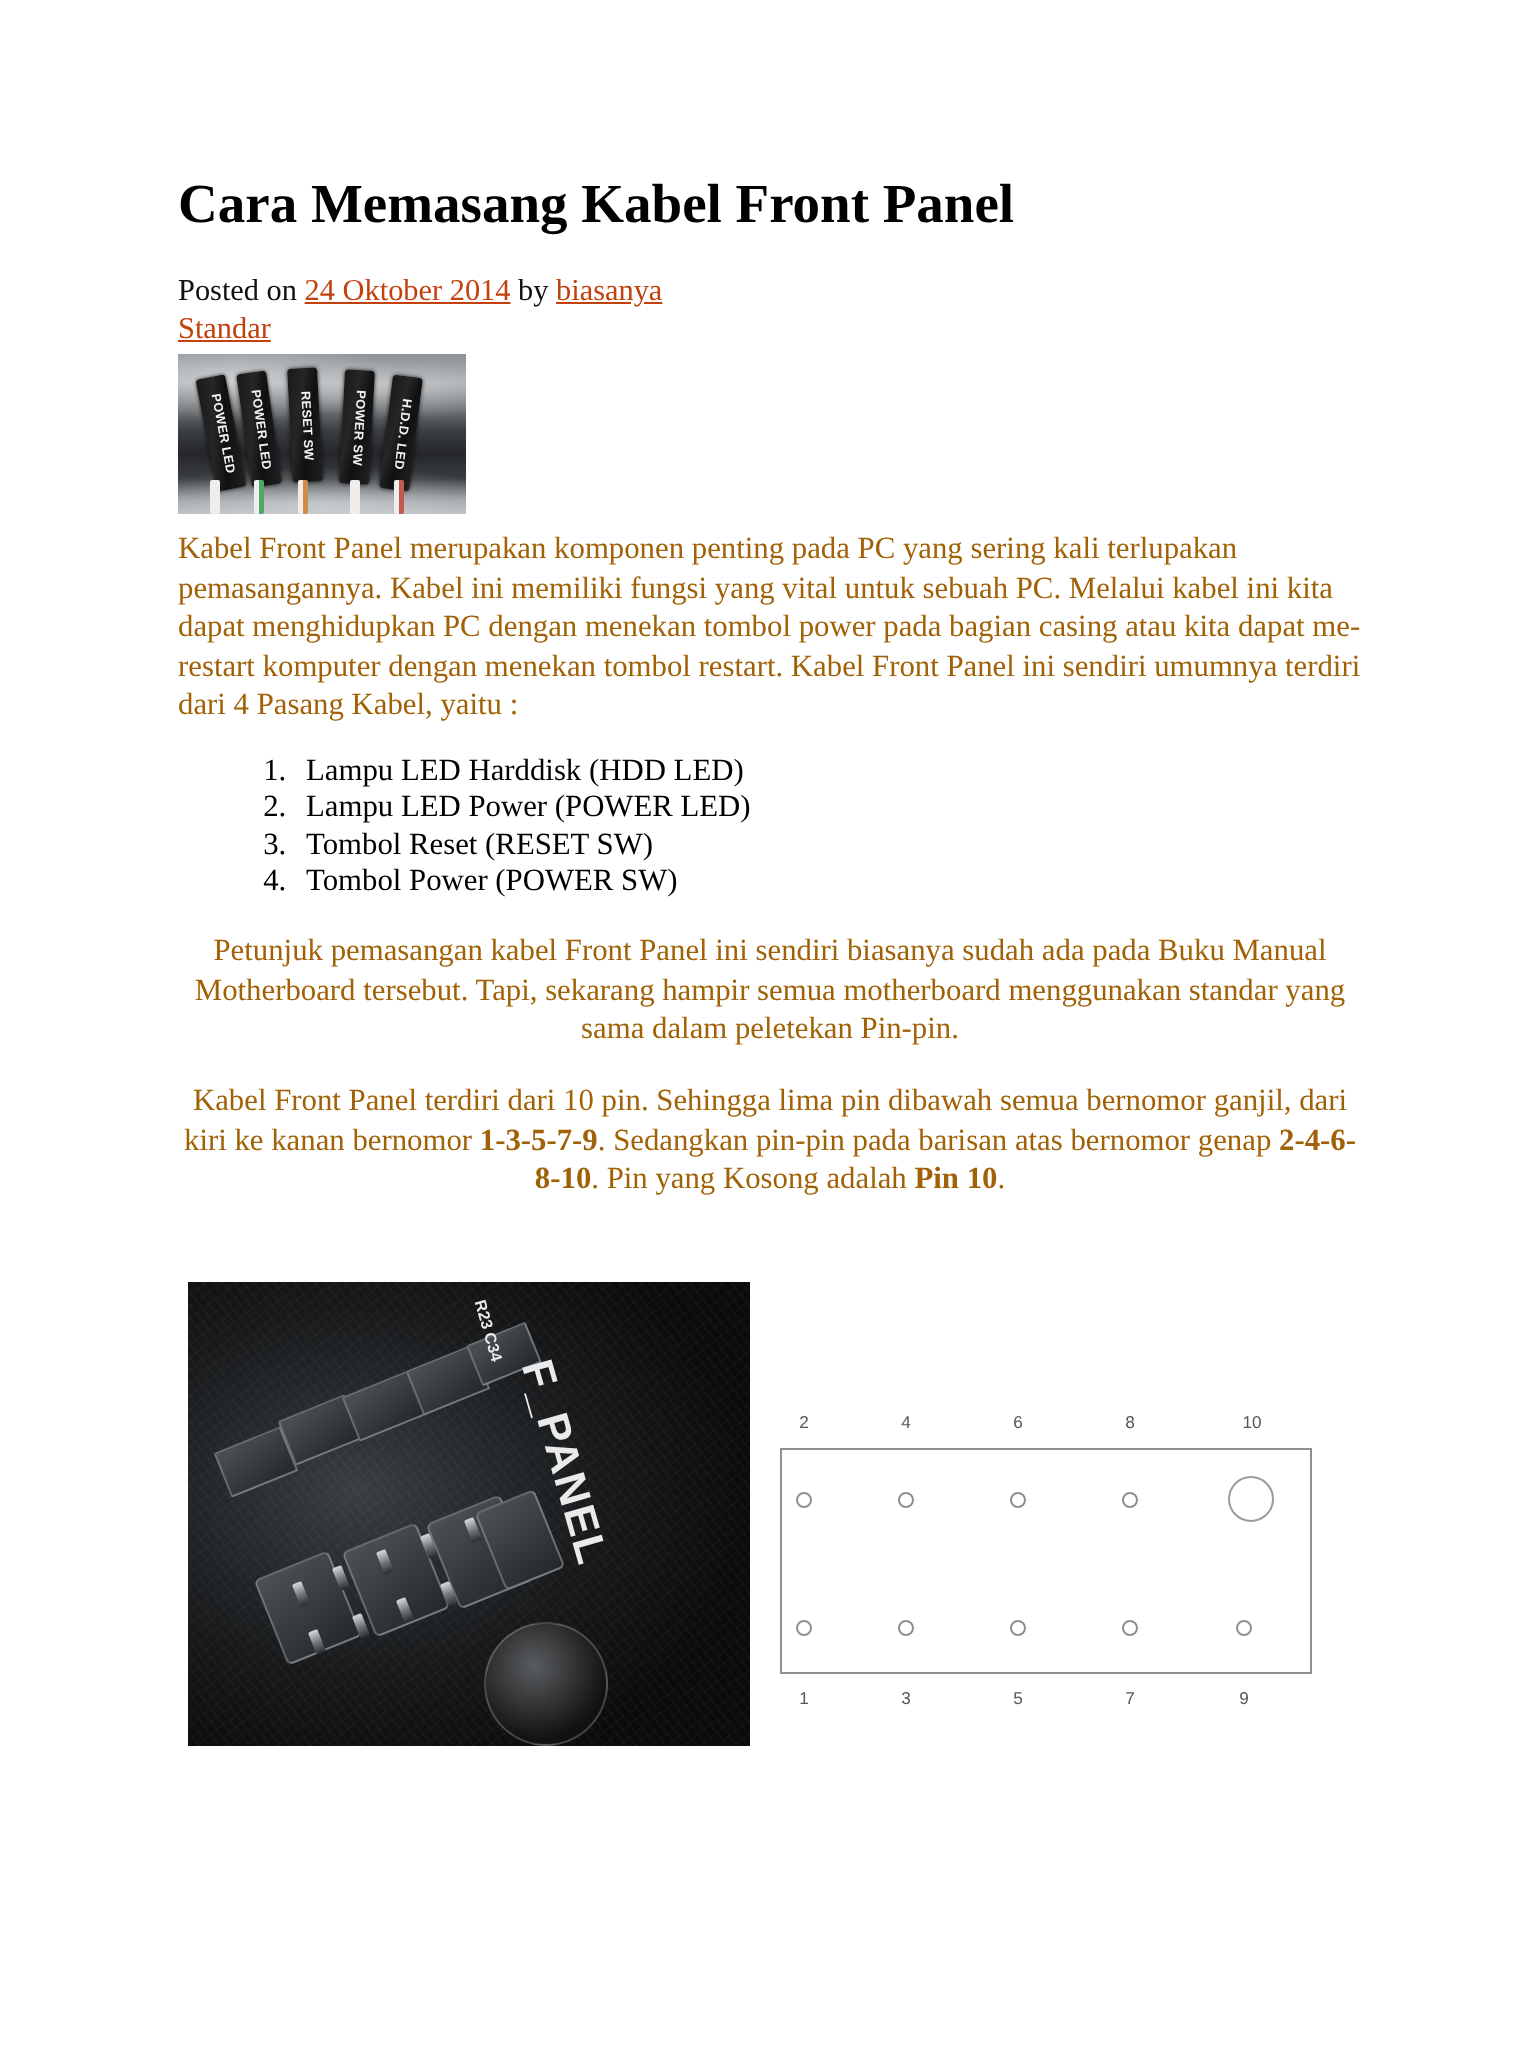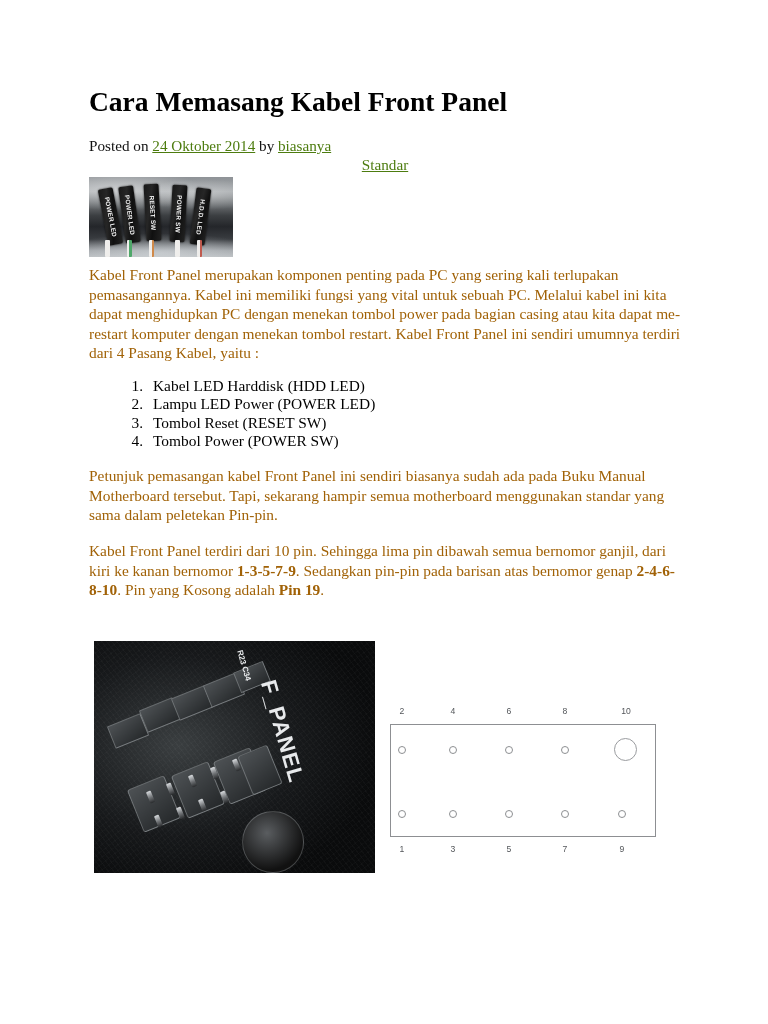--- a/index.html
+++ b/index.html
@@ -43,27 +43,26 @@
   }
 
   
   .byline {
     font-size: 15.2px;
     line-height: 18.5px;
     margin-top: 17px;
     color: #111;
   }
   .byline a, .cat-link {
-    color: #4d7c0f;
+    color: #c2410c;
     text-decoration: underline;
   }
   .cat-line {
     font-size: 15.2px;
     line-height: 18.5px;
-    text-align: center;
   }
   .cat-link {
     display: inline-block;
   }
 
   
   .connector-figure {
     margin-top: 3px;
     width: 144px;
     height: 80px;
@@ -125,20 +124,21 @@
   
   p.body {
     font-size: 15.4px;
     line-height: 19.6px;
     margin: 8px 0 0 0;
     text-align: left;
     color: #a16207;
   }
   p.body.gap {
     margin-top: 16px;
+    text-align: center;
   }
   ol.pinlist {
     font-size: 15.4px;
     line-height: 18.3px;
     margin: 14px 0 0 0;
     padding-left: 58px;
   }
   ol.pinlist li {
     margin: 0;
     padding-left: 6px;
@@ -287,29 +287,29 @@
       <div class="wire" style="left:16px; background:linear-gradient(90deg,#efeeec 55%,#efeeec 55%);"></div>
       <div class="wire" style="left:38px; background:linear-gradient(90deg,#efeeec 50%,#4fa86a 50%);"></div>
       <div class="wire" style="left:60px; background:linear-gradient(90deg,#efeeec 50%,#d08a4a 50%);"></div>
       <div class="wire" style="left:86px; background:linear-gradient(90deg,#efeeec 50%,#efeeec 50%);"></div>
       <div class="wire" style="left:108px; background:linear-gradient(90deg,#efeeec 50%,#c05a4e 50%);"></div>
     </div>
 
     <p class="body">Kabel Front Panel merupakan komponen penting pada PC yang sering kali terlupakan pemasangannya. Kabel ini memiliki fungsi yang vital untuk sebuah PC. Melalui kabel ini kita dapat menghidupkan PC dengan menekan tombol power pada bagian casing atau kita dapat me-restart komputer dengan menekan tombol restart. Kabel Front Panel ini sendiri umumnya terdiri dari 4 Pasang Kabel, yaitu :</p>
 
     <ol class="pinlist">
-      <li>Kabel LED Harddisk (HDD LED)</li>
+      <li>Lampu LED Harddisk (HDD LED)</li>
       <li>Lampu LED Power (POWER LED)</li>
       <li>Tombol Reset (RESET SW)</li>
       <li>Tombol Power (POWER SW)</li>
     </ol>
 
     <p class="body gap">Petunjuk pemasangan kabel Front Panel ini sendiri biasanya sudah ada pada Buku Manual Motherboard tersebut. Tapi, sekarang hampir semua motherboard menggunakan standar yang sama dalam peletekan Pin-pin.</p>
 
-    <p class="body gap"><span>Kabel Front Panel terdiri dari 10 pin. Sehingga lima pin dibawah semua bernomor ganjil, dari kiri ke kanan bernomor </span><b>1-3-5-7-9</b><span>. Sedangkan pin-pin pada barisan atas bernomor genap </span><b>2-4-6-8-10</b><span>. Pin yang Kosong adalah </span><b>Pin 19</b><span>.</span></p>
+    <p class="body gap"><span>Kabel Front Panel terdiri dari 10 pin. Sehingga lima pin dibawah semua bernomor ganjil, dari kiri ke kanan bernomor </span><b>1-3-5-7-9</b><span>. Sedangkan pin-pin pada barisan atas bernomor genap </span><b>2-4-6-8-10</b><span>. Pin yang Kosong adalah </span><b>Pin 10</b><span>.</span></p>
 
   </div>
 
   <div class="figures">
 
     <div class="mobo">
       <div class="mobo-base"></div>
       <div class="mobo-noise"></div>
 
       <div class="header-block" style="left:16px; top:78px; width:34px; height:22px;"></div>

